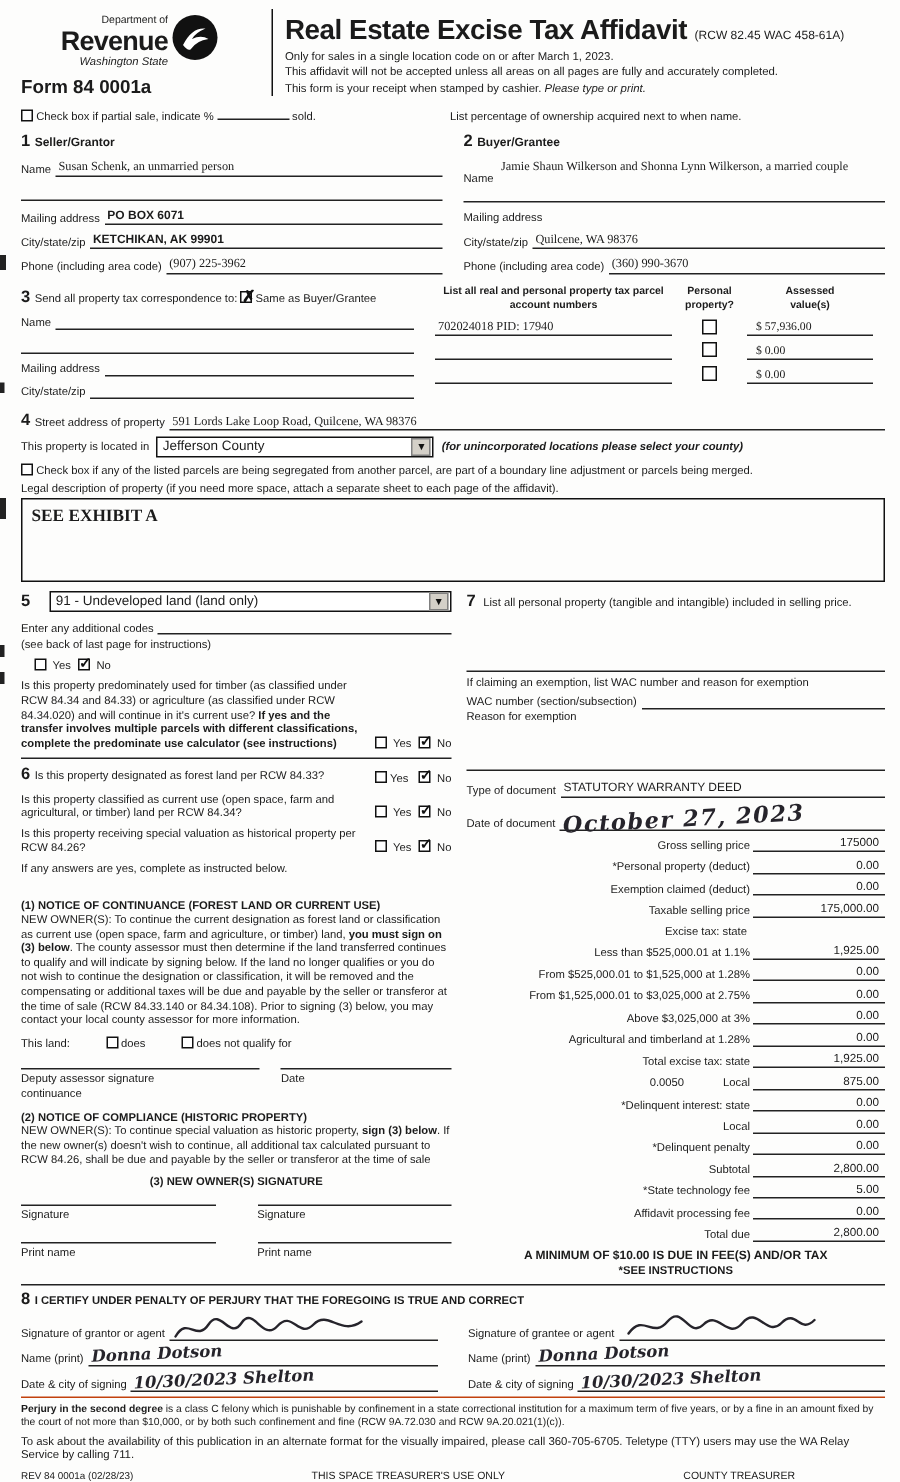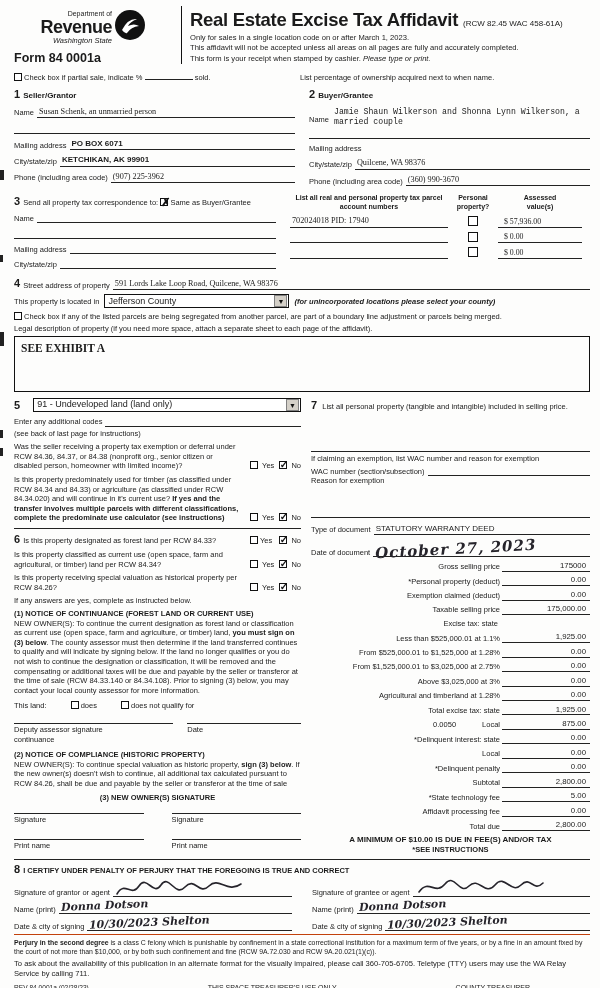--- a/index.html
+++ b/index.html
@@ -179,21 +179,21 @@
         </div>
       <div class="frow">
           <span class="lbl">Phone (including area code)</span>
           <span class="fill typeds">(907) 225-3962</span>
         </div>
     </div>
     <div class="col-half">
       <div><span class="sec-num">2</span><span class="sec-title">Buyer/Grantee</span></div>
       <div class="frow" style="align-items:flex-start;">
           <span class="lbl" style="padding-top:8px;">Name</span>
-          <span class="fill typeds" style="border-bottom:none;font-family:Liberation Mono, monospace;">Jamie Shaun Wilkerson and Shonna Lynn Wilkerson, a married couple</span>
+          <span class="fill typeds" style="border-bottom:none;">Jamie Shaun Wilkerson and Shonna Lynn Wilkerson, a married couple</span>
         </div>
       <div class="blank-line" style="margin-top:1px;"></div>
       <div class="frow">
           <span class="lbl">Mailing address</span>
         </div>
       <div class="frow">
           <span class="lbl">City/state/zip</span>
           <span class="fill typeds">Quilcene, WA 98376</span>
         </div>
       <div class="frow">
@@ -284,21 +284,20 @@
           <span style="font-size:9px;">91 - Undeveloped land (land only)</span>
           <span class="dd-btn">▼</span>
         </span>
       </div>
       <div class="frow">
           <span class="lbl">Enter any additional codes</span>
           <span class="fill"></span>
         </div>
       <div style="margin-top:2px;">(see back of last page for instructions)</div>
       <div class="q-row">
-        <span class="q-txt">Was the seller receiving a property tax exemption or deferral under RCW 84.36, 84.37, or 84.38 (nonprofit org., senior citizen or disabled person, homeowner with limited income)?</span>
         <span class="yn"><span class="cb"></span> <span>Yes</span><span class="cb chk"></span> <span>No</span></span>
       </div>
       <div class="q-row">
         <span class="q-txt"><span>Is this property predominately used for timber (as classified under RCW 84.34 and 84.33) or agriculture (as classified under RCW 84.34.020) and will continue in it's current use? </span><b>If yes and the transfer involves multiple parcels with different classifications, complete the predominate use calculator (see instructions)</b></span>
         <span class="yn"><span class="cb"></span> <span>Yes</span><span class="cb chk"></span> <span>No</span></span>
       </div>
 
       <div class="hr"></div>
 
       <div>
@@ -308,21 +307,21 @@
         </div>
         <div class="q-row">
           <span class="q-txt">Is this property classified as current use (open space, farm and agricultural, or timber) land per RCW 84.34?</span>
           <span class="yn"><span class="cb"></span> <span>Yes</span><span class="cb chk"></span> <span>No</span></span>
         </div>
         <div class="q-row">
           <span class="q-txt">Is this property receiving special valuation as historical property per RCW 84.26?</span>
           <span class="yn"><span class="cb"></span> <span>Yes</span><span class="cb chk"></span> <span>No</span></span>
         </div>
         <div style="margin-top:4px;">If any answers are yes, complete as instructed below.</div>
-        <div class="b" style="margin-top:3px;">(1) NOTICE OF CONTINUANCE (FOREST LAND OR CURRENT USE)</div>
+        <div class="b" style="margin-top:15px;">(1) NOTICE OF CONTINUANCE (FOREST LAND OR CURRENT USE)</div>
         <div><span>NEW OWNER(S): To continue the current designation as forest land or classification as current use (open space, farm and agriculture, or timber) land, </span><b>you must sign on (3) below</b><span>. The county assessor must then determine if the land transferred continues  to qualify and will indicate by signing below. If the land no longer qualifies or you do not wish to continue the designation or classification, it will be removed and the compensating or additional taxes will be due and payable by the seller or transferor at the time of sale (RCW 84.33.140 or 84.34.108). Prior to signing (3) below, you may contact your local county assessor for more information.</span></div>
         <div style="display:flex; gap:24px; margin-top:6px;">
           <span>This land:</span>
           <span><span class="cb"></span> <span>does</span></span>
           <span><span class="cb"></span> <span>does not qualify for</span></span>
         </div>
         <div style="display:flex; gap:14px; margin-top:12px;">
           <div style="flex:1.4;" class="sigline"><span>Deputy assessor signature</span></div>
           <div style="flex:1;" class="sigline"><span>Date</span></div>
         </div>

